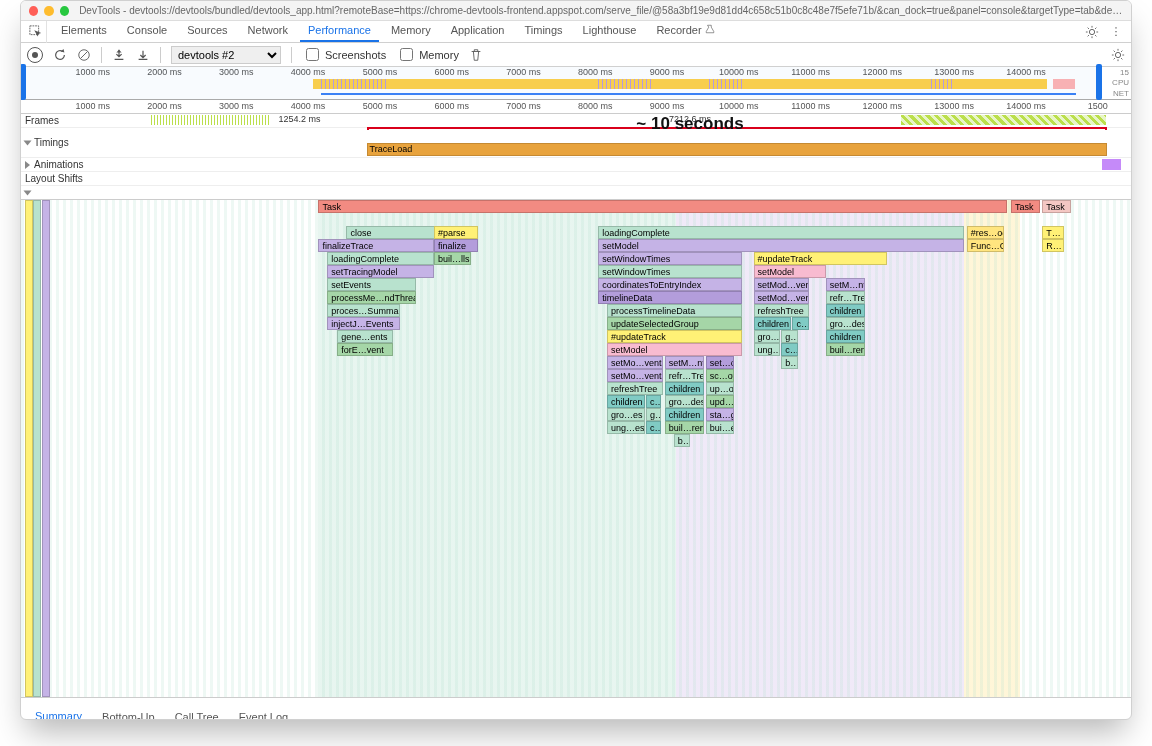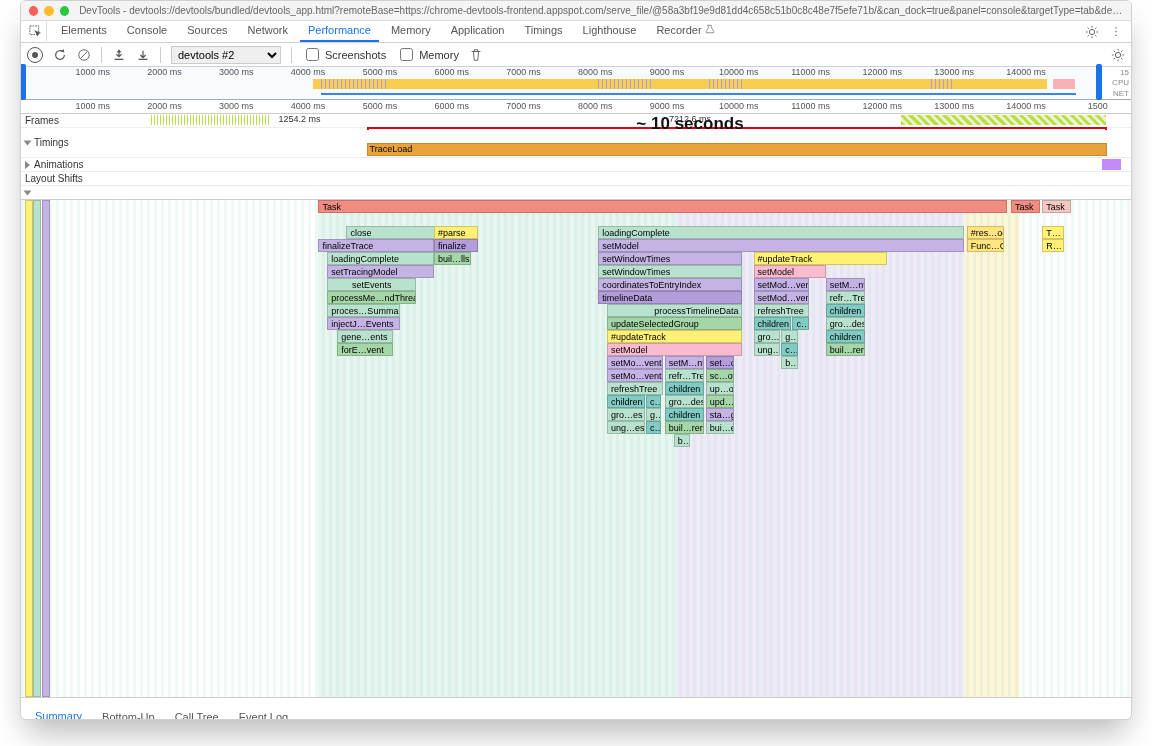--- a/index.html
+++ b/index.html
@@ -291,36 +291,36 @@
         <div class="fb c-yellow" style="left:66%;width:12%;">#updateTrack</div>
       </div>
 
       <div class="row" style="top:65px">
         <div class="fb c-purple" style="left:27.6%;width:9.6%;">setTracingModel</div>
         <div class="fb c-green" style="left:52%;width:13%;">setWindowTimes</div>
         <div class="fb c-pink" style="left:66%;width:6.5%;">setModel</div>
       </div>
 
       <div class="row" style="top:78px">
-        <div class="fb c-green" style="left:27.6%;width:8%;text-align:center;">setEvents</div>
+        <div class="fb c-green" style="left:27.6%;width:8%;">setEvents</div>
         <div class="fb c-purple" style="left:52%;width:13%;">coordinatesToEntryIndex</div>
         <div class="fb c-purple" style="left:66%;width:5%;">setMod…vents</div>
         <div class="fb c-purple" style="left:72.5%;width:3.5%;">setM…nts</div>
       </div>
 
       <div class="row" style="top:91px">
         <div class="fb c-green2" style="left:27.6%;width:8%;">processMe…ndThreads</div>
         <div class="fb c-purple2" style="left:52%;width:13%;">timelineData</div>
         <div class="fb c-purple" style="left:66%;width:5%;">setMod…vents</div>
         <div class="fb c-green" style="left:72.5%;width:3.5%;">refr…Tree</div>
       </div>
 
       <div class="row" style="top:104px">
         <div class="fb c-green" style="left:27.6%;width:6.5%;">proces…Summary</div>
-        <div class="fb c-green" style="left:52.8%;width:12.2%;text-align:right;">processTimelineData</div>
+        <div class="fb c-green" style="left:52.8%;width:12.2%;">processTimelineData</div>
         <div class="fb c-green" style="left:66%;width:5%;">refreshTree</div>
         <div class="fb c-teal" style="left:72.5%;width:3.5%;">children</div>
       </div>
 
       <div class="row" style="top:117px">
         <div class="fb c-purple" style="left:27.6%;width:6.5%;">injectJ…Events</div>
         <div class="fb c-green2" style="left:52.8%;width:12.2%;">updateSelectedGroup</div>
         <div class="fb c-teal" style="left:66%;width:3.4%;">children</div>
         <div class="fb c-teal" style="left:69.5%;width:1.5%;">c…n</div>
         <div class="fb c-green" style="left:72.5%;width:3.5%;">gro…des</div>

